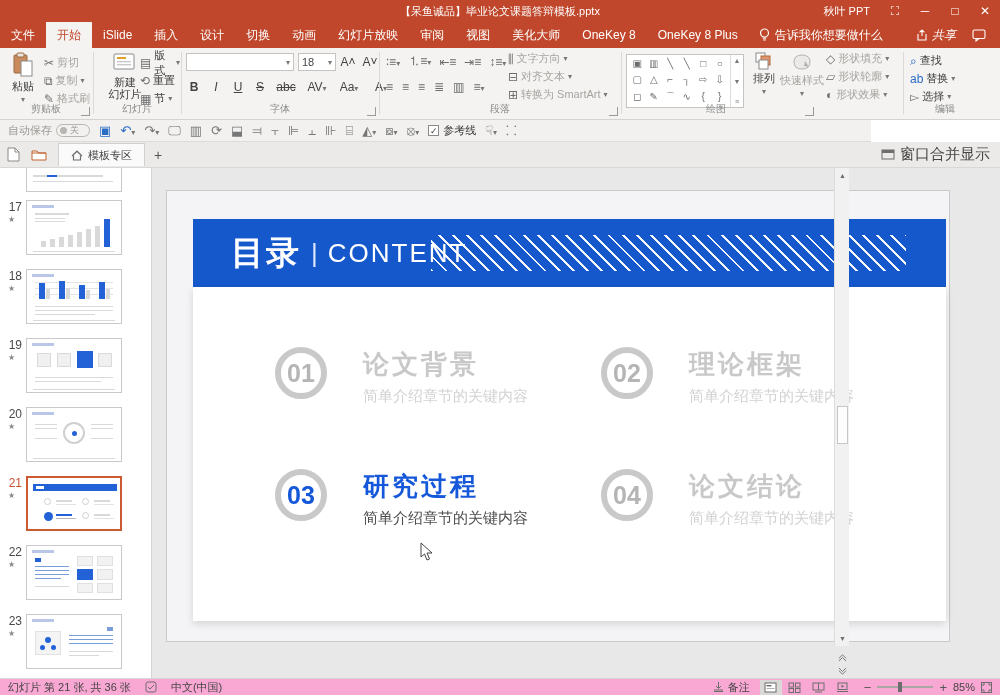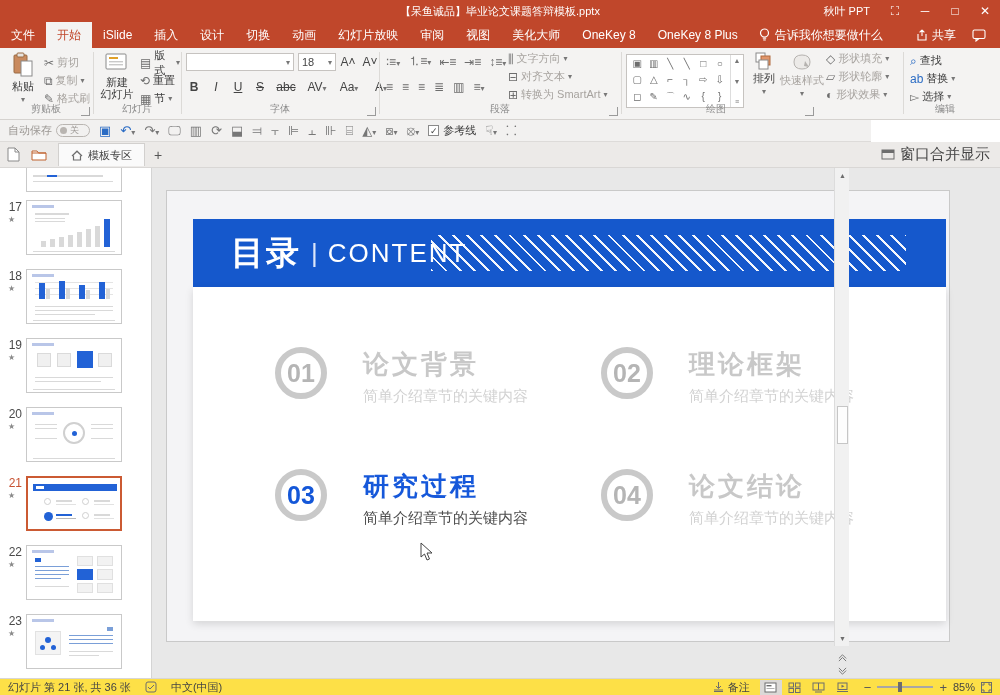--- a/index.html
+++ b/index.html
@@ -14,21 +14,21 @@
   .titlebar .win-right { position:absolute; right:0; top:0; height:22px; display:flex; align-items:center; }
   .titlebar .account { font-size:11px; margin-right:10px; color:#fff; }
   .winbtn { width:30px; height:22px; display:flex; align-items:center; justify-content:center; color:#fff; font-size:12px; }
 
   
   .tabrow { position:absolute; left:0; top:22px; width:1000px; height:26px; background:#c0472b;
     display:flex; align-items:stretch; color:#fff; }
   .rtab { padding:0 11px; display:flex; align-items:center; font-size:12px; cursor:default; }
   .rtab.active { background:#f4f3f2; color:#c0472b; }
   .tellme { display:flex; align-items:center; gap:5px; padding:0 10px; }
-  .tabrow .right { margin-left:auto; display:flex; align-items:center; gap:4px; padding-right:8px; }
+  .tabrow .right { margin-left:auto; display:flex; align-items:center; gap:4px; padding-right:8px;font-style:italic; }
   .sharebox { display:flex; align-items:center; gap:4px; padding:0 6px; }
 
   
   .ribbon { position:absolute; left:0; top:48px; width:1000px; height:72px; background:#f4f3f2;
     border-bottom:1px solid #d5d2cf; }
   .rgroup { position:absolute; top:0; height:70px; }
   .rgrouplabel { position:absolute; bottom:2px; left:0; right:0; text-align:center; font-size:10px; color:#8a8a8a; }
   .gsep { position:absolute; top:4px; width:1px; height:62px; background:#dcdad7; }
   .bigbtn { display:flex; flex-direction:column; align-items:center; justify-content:flex-start; gap:2px;
     font-size:11px; color:#3b3b3b; text-align:center; line-height:12px; }
@@ -109,21 +109,21 @@
   
   .vscroll { position:absolute; left:834px; top:0; width:15px; height:478px; background:#f1f1f1;
     border-left:1px solid #dcdcdc; }
   .varrow { position:absolute; left:0; width:15px; height:15px; display:flex; align-items:center;
     justify-content:center; font-size:7px; color:#6d6d6d; }
   .vthumb { position:absolute; left:2px; top:238px; width:11px; height:38px; background:#fdfdfd; border:1px solid #c6c6c6; }
   .navbtn { position:absolute; left:836px; width:13px; height:14px; display:flex; align-items:center;
     justify-content:center; color:#6d6d6d; }
 
   
-  .statusbar { position:absolute; left:0; top:678px; width:1000px; height:17px; background:#fde047;
+  .statusbar { position:absolute; left:0; top:678px; width:1000px; height:17px; background:#f9a8d4;
     border-top:1px solid #d8d6d4; display:flex; align-items:center; font-size:11px; color:#444; }
   .sb-left { display:flex; align-items:center; gap:14px; padding-left:8px; }
   .sb-right { margin-left:auto; display:flex; align-items:center; gap:10px; padding-right:8px; }
   .viewbtn { width:22px; height:15px; display:flex; align-items:center; justify-content:center; }
   .viewbtn.active { background:#dbd9d7; }
   .ztrack { width:56px; height:2px; background:#a9a7a5; position:relative; }
   .zknob { position:absolute; left:21px; top:-4px; width:4px; height:10px; background:#6d6d6d; }
   .fitbox { width:11px; height:11px; border:1px solid #6d6d6d; position:relative; }
 
   .cursor { position:absolute; left:420px; top:374px; z-index:50; }
@@ -231,21 +231,21 @@
     <div class="smallrow dis abs" style="left:44px; top:42px;">
       <span class="ico">✎</span>
         <span>格式刷</span>
     </div>
     <div class="rgrouplabel">剪贴板</div>
     <div class="dlauncher"></div>
   </div>
   <div class="gsep" style="left:93px;"></div>
 
   <div class="rgroup" style="left:94px; width:86px;">
-    <div class="bigbtn abs" style="left:3px; top:4px; width:40px;justify-content:flex-end;">
+    <div class="bigbtn abs" style="left:11px; top:4px; width:40px;justify-content:flex-end;">
       <svg width="24" height="22" viewBox="0 0 24 22">
         <rect x="1" y="2" width="20" height="15" rx="1" fill="#fff" stroke="#8a8a8a"></rect>
         <rect x="4" y="5" width="9" height="2" fill="#e0a028"></rect>
         <rect x="4" y="9" width="14" height="1.4" fill="#c9c9c9"></rect>
         <rect x="4" y="12" width="14" height="1.4" fill="#c9c9c9"></rect>
       </svg>
       <span style="white-space:pre-line;">新建
 幻灯片</span>
     </div>
     <div class="smallrow abs" style="left:46px; top:6px;">

